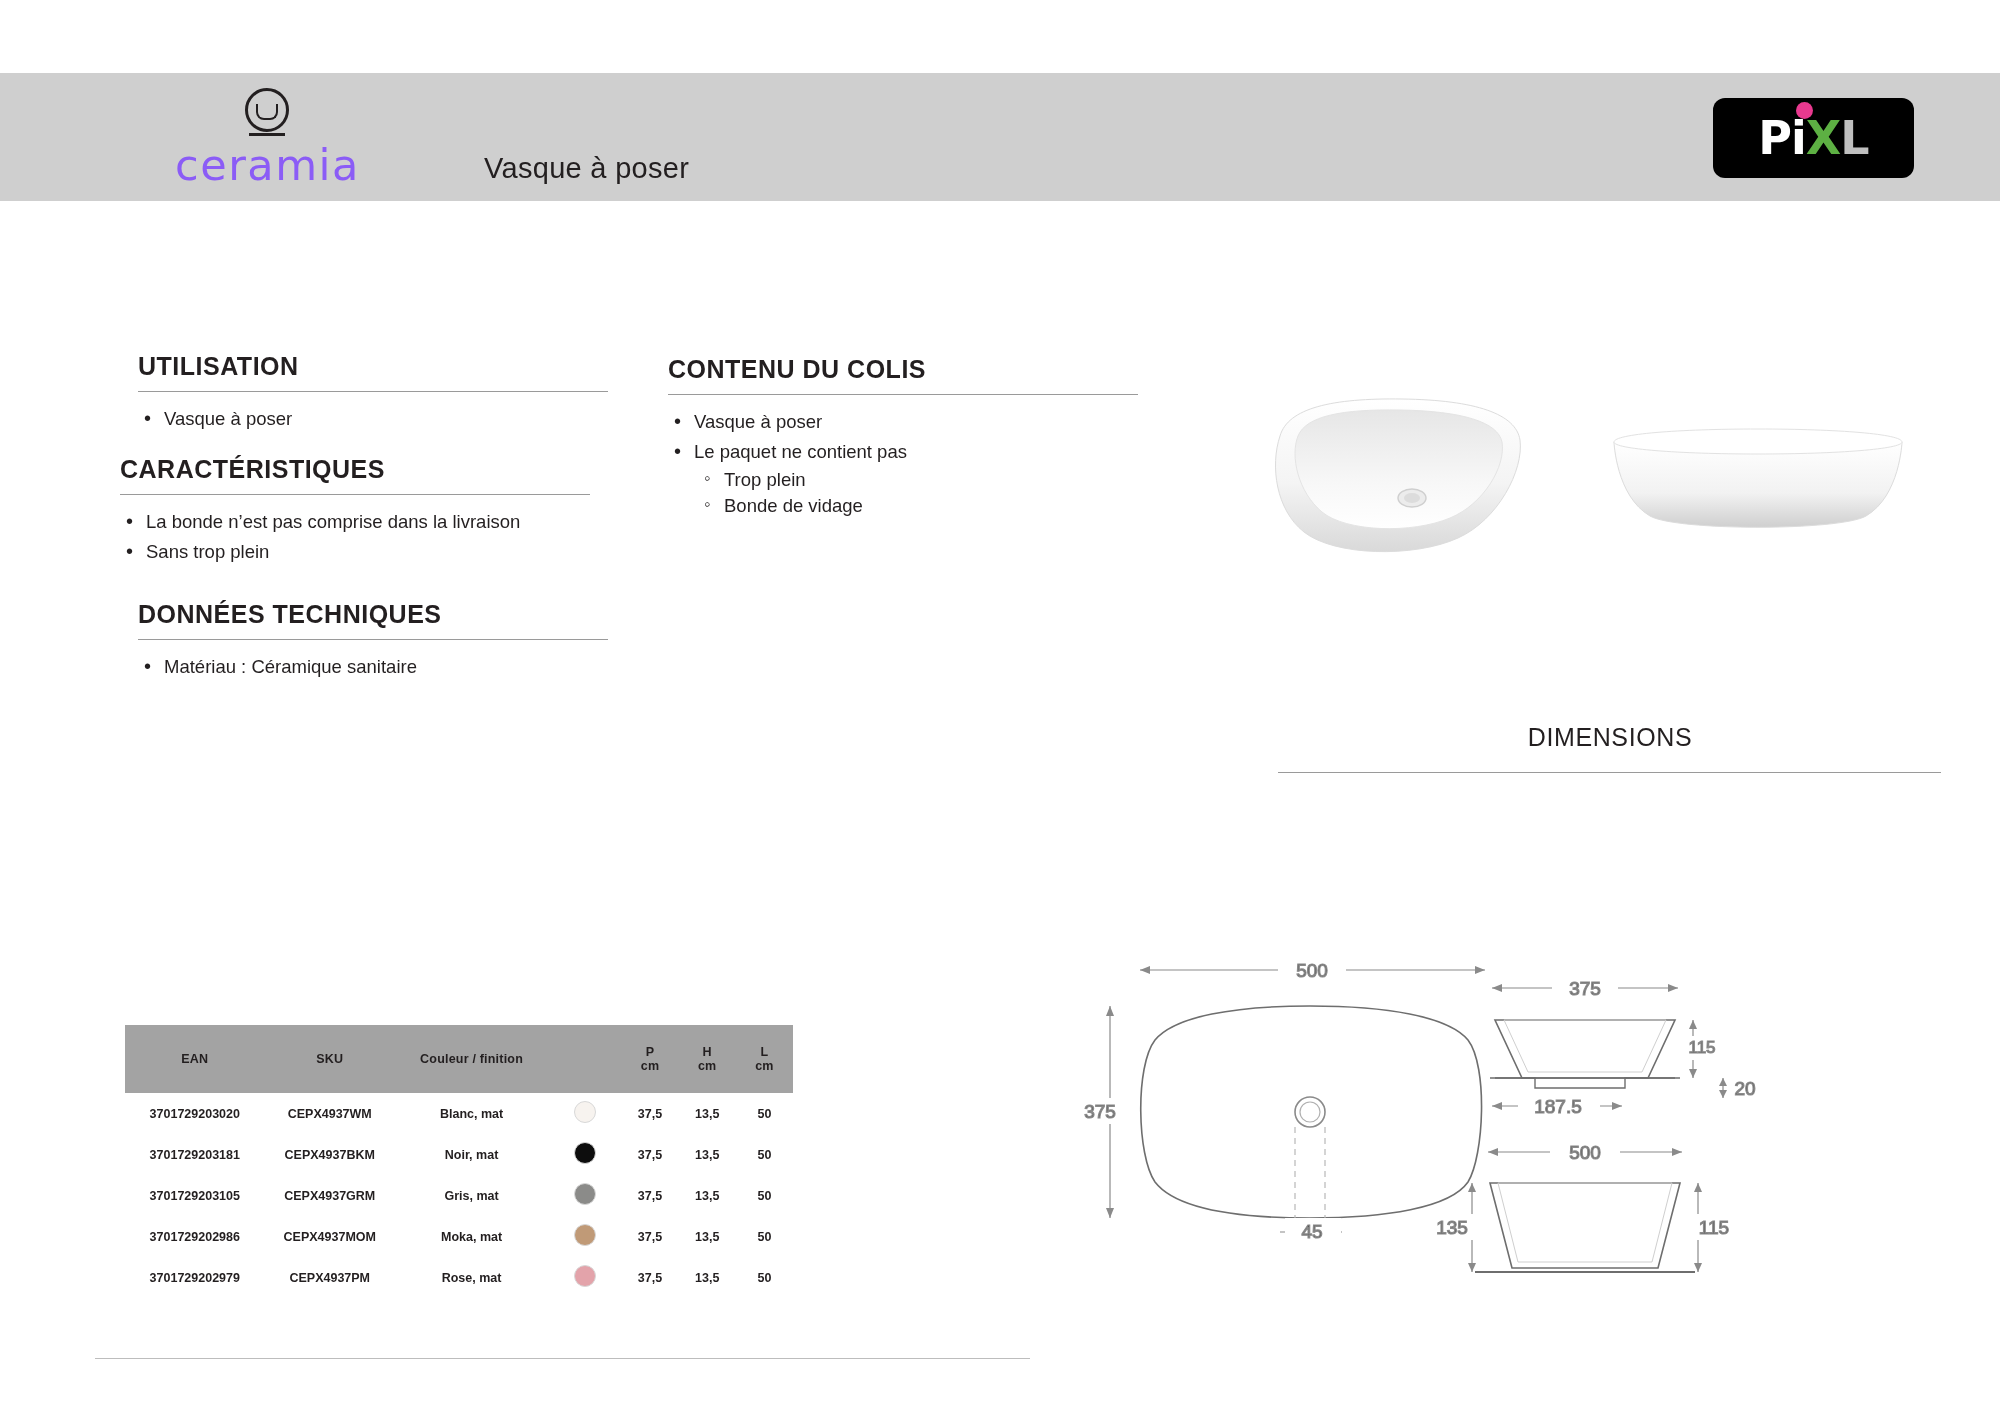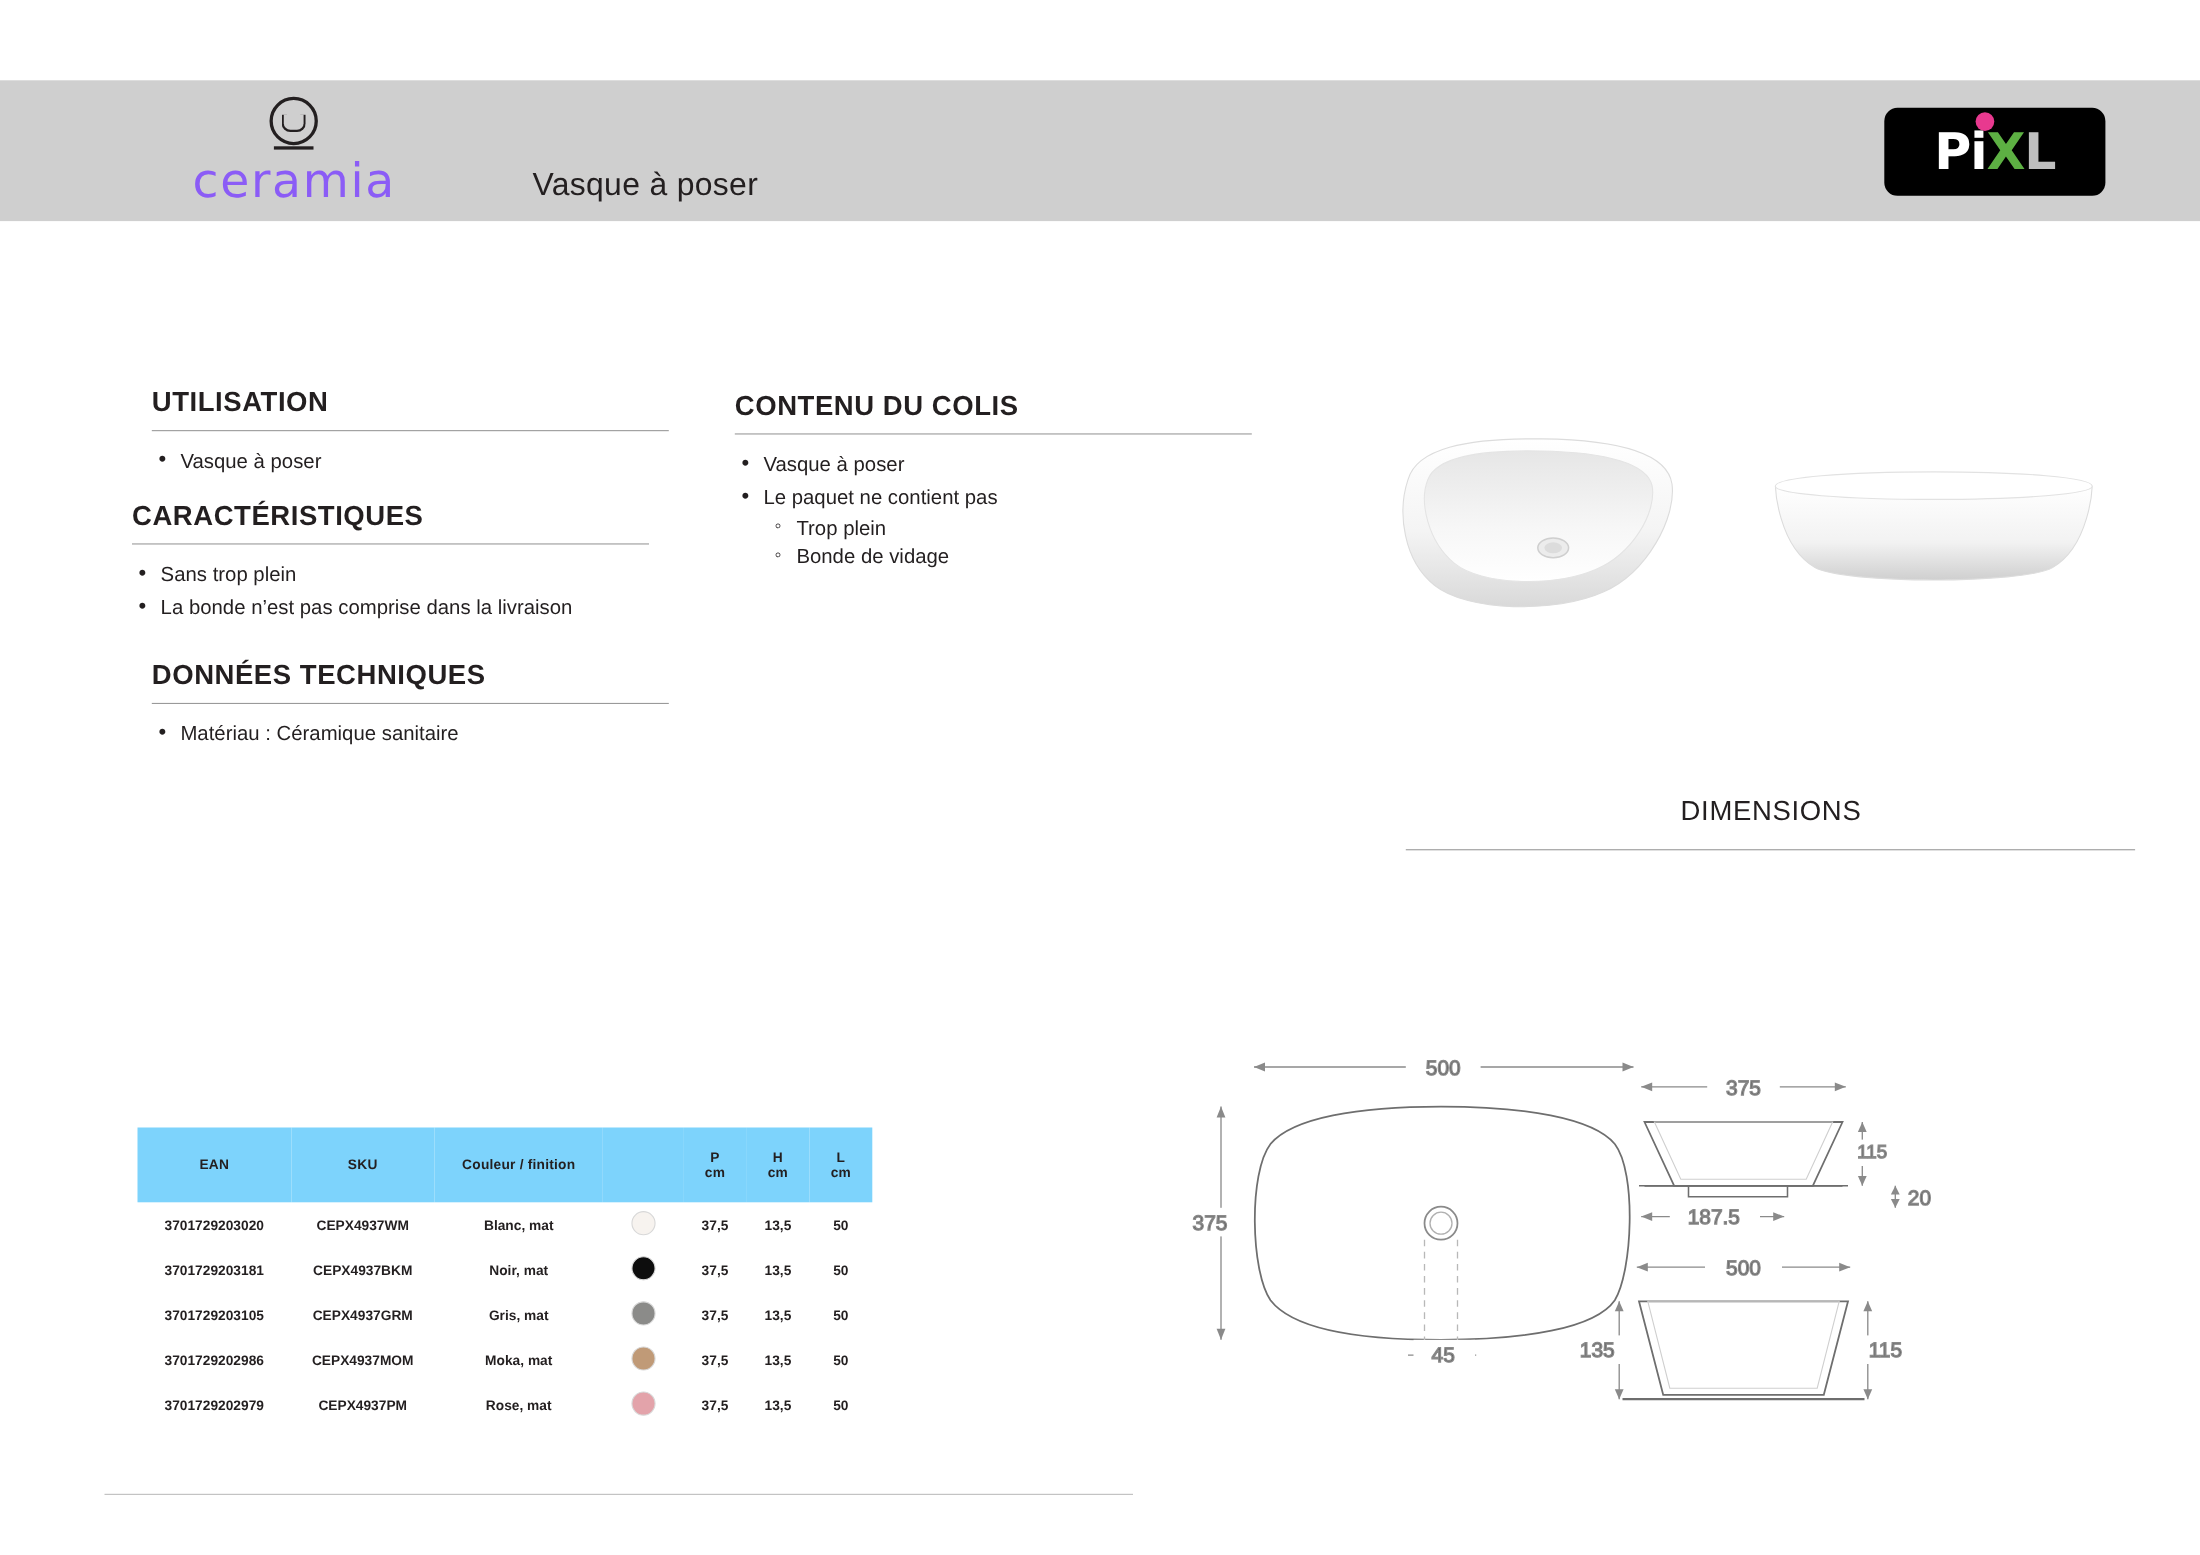--- a/index.html
+++ b/index.html
@@ -211,21 +211,21 @@
     left: 125px;
     top: 1025px;
     width: 668px;
   }
   table.specs {
     border-collapse: collapse;
     width: 668px;
     font-family: "Liberation Sans", sans-serif;
   }
   table.specs thead tr {
-    background: #7dd3fc;
+    background: #a3a3a3;
   }
   table.specs thead th {
     font-size: 12.5px;
     font-weight: bold;
     color: #231f20;
     padding: 20px 2px;
     text-align: center;
     vertical-align: middle;
     letter-spacing: 0.2px;
   }
@@ -305,22 +305,22 @@
   <div class="rule"></div>
   <ul class="bullets">
     <li>Vasque à poser</li>
   </ul>
 </div>
 
 <div class="section" style="left:120px; top:455px; width:470px;">
   <h2>CARACTÉRISTIQUES</h2>
   <div class="rule"></div>
   <ul class="bullets">
+    <li>La bonde n’est pas comprise dans la livraison</li>
     <li>Sans trop plein</li>
-    <li>La bonde n’est pas comprise dans la livraison</li>
   </ul>
 </div>
 
 <div class="section" style="left:138px; top:600px; width:470px;">
   <h2>DONNÉES TECHNIQUES</h2>
   <div class="rule"></div>
   <ul class="bullets">
     <li>Matériau : Céramique sanitaire</li>
   </ul>
 </div>

